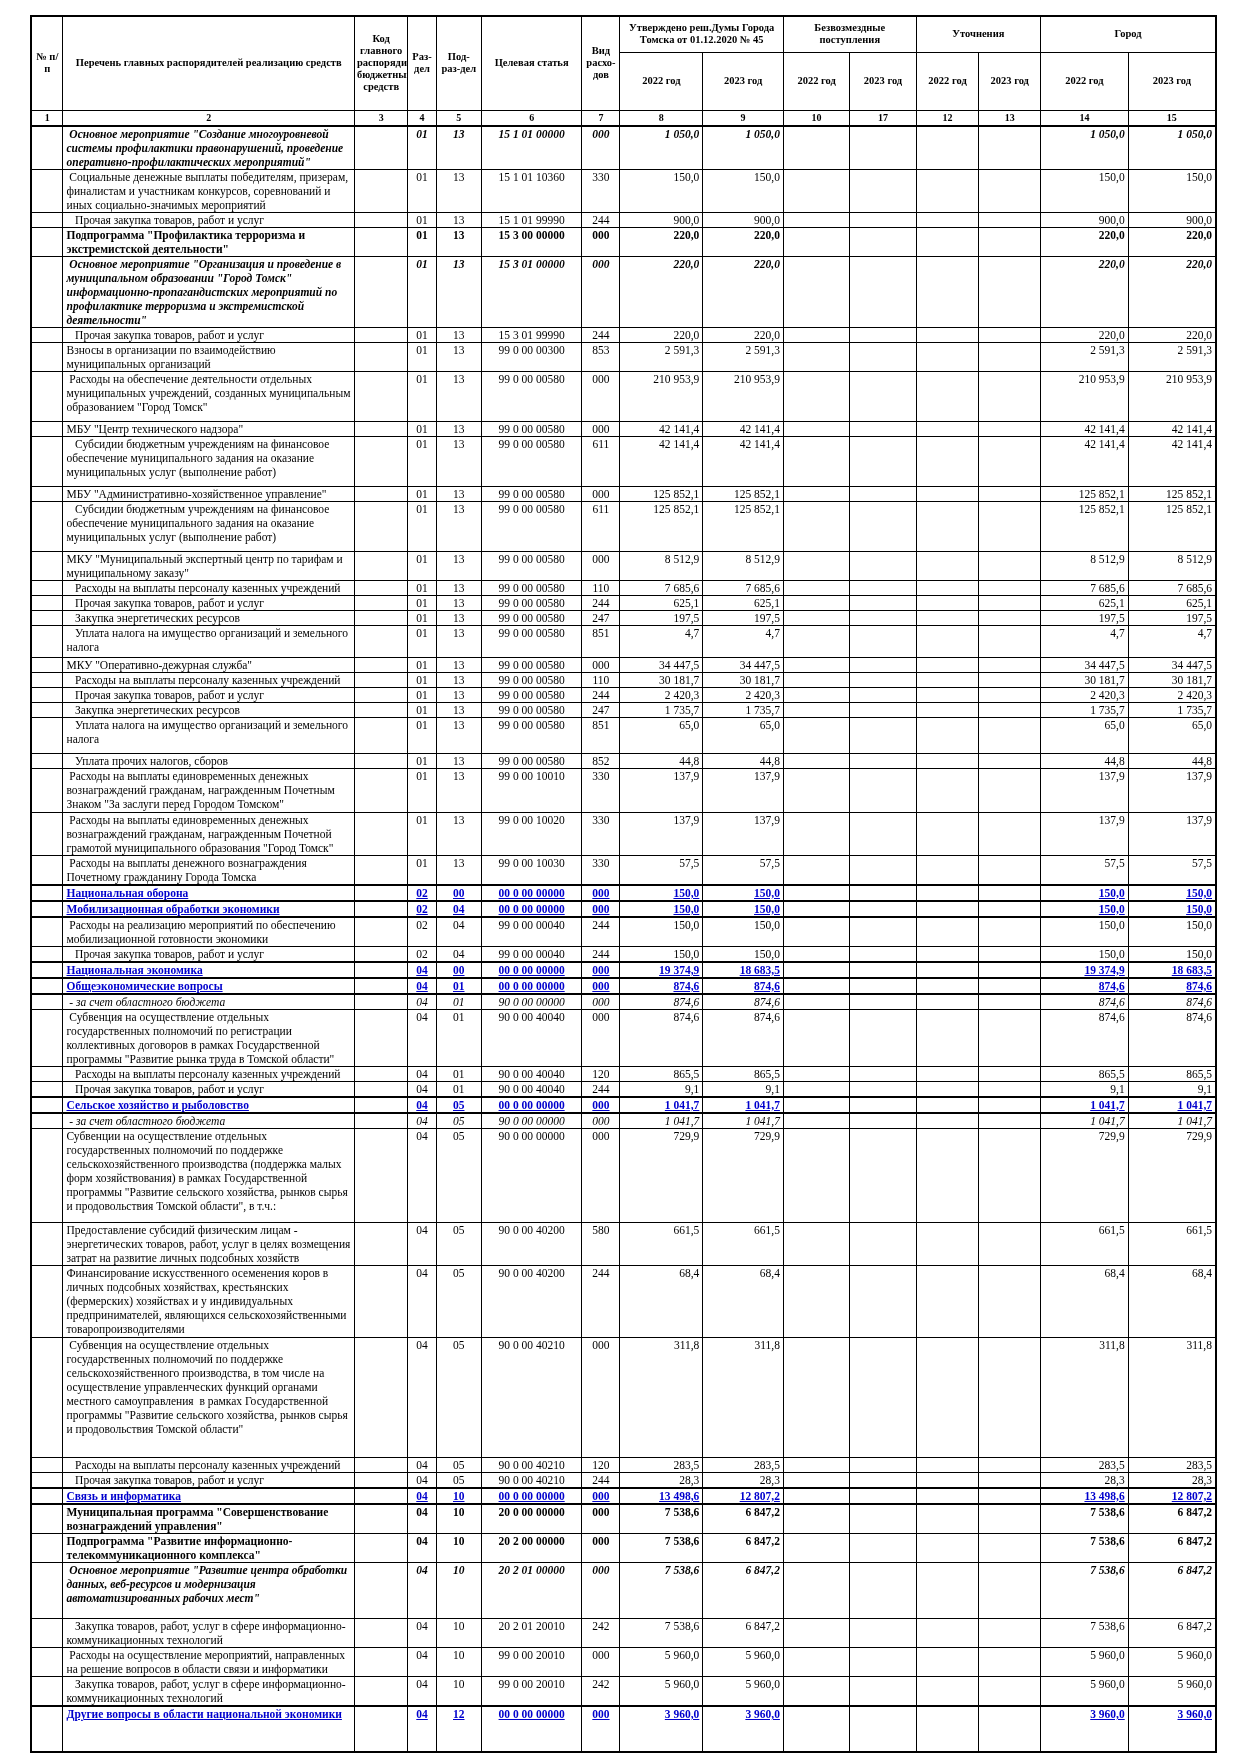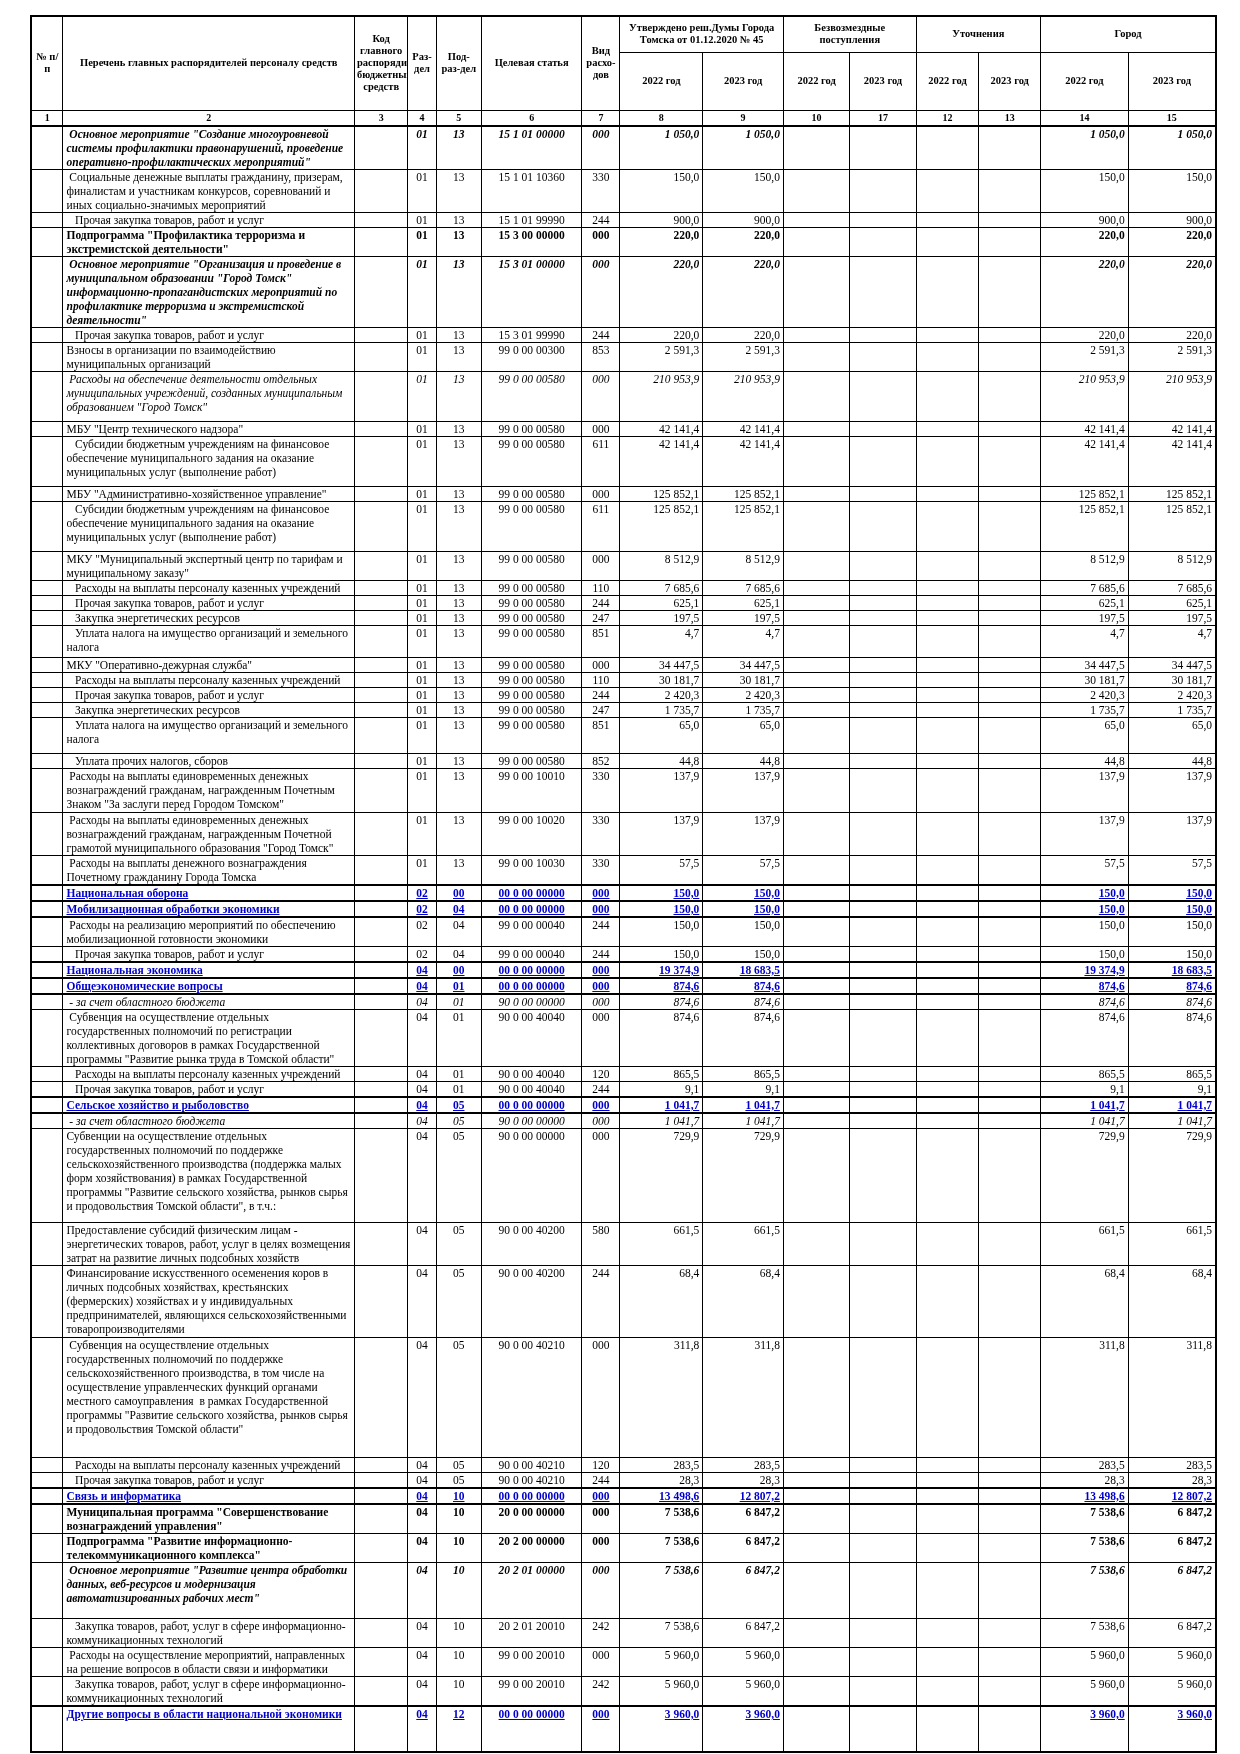--- a/index.html
+++ b/index.html
@@ -41,21 +41,21 @@
       <col style="width:5.6%">
         <col style="width:5.6%">
         <col style="width:5.3%">
       <col style="width:5.2%">
         <col style="width:7.4%">
         <col style="width:7.4%">
     </colgroup>
     <thead>
       <tr class="group-row">
         <th rowspan="2">№ п/п</th>
-        <th rowspan="2">Перечень главных распорядителей персоналу средств</th>
+        <th rowspan="2">Перечень главных распорядителей реализацию средств</th>
         <th rowspan="2">Код главного распорядителя бюджетных средств</th>
         <th rowspan="2">Раз-дел</th>
         <th rowspan="2">Под-раз-дел</th>
         <th rowspan="2">Целевая статья</th>
         <th rowspan="2">Вид расхо-дов</th>
         <th colspan="2">Утверждено реш.Думы Города Томска от 01.12.2020 № 45</th>
         <th colspan="2">Безвозмездные поступления</th>
         <th colspan="2">Уточнения</th>
         <th colspan="2">Город</th>
       </tr>
@@ -100,21 +100,21 @@
           <td class="c-val">1 050,0</td>
           <td class="c-val"></td>
           <td class="c-val"></td>
           <td class="c-val"></td>
           <td class="c-val"></td>
           <td class="c-val">1 050,0</td>
           <td class="c-val">1 050,0</td>
         </tr>
         <tr class="r-n">
           <td class="c-mid"></td>
-          <td class="c-text"> Социальные денежные выплаты гражданину, призерам, финалистам и участникам конкурсов, соревнований и иных социально-значимых мероприятий</td>
+          <td class="c-text"> Социальные денежные выплаты победителям, призерам, финалистам и участникам конкурсов, соревнований и иных социально-значимых мероприятий</td>
           <td class="c-mid"></td>
           <td class="c-mid">01</td>
           <td class="c-mid">13</td>
           <td class="c-mid">15 1 01 10360</td>
           <td class="c-mid">330</td>
           <td class="c-val">150,0</td>
           <td class="c-val">150,0</td>
           <td class="c-val"></td>
           <td class="c-val"></td>
           <td class="c-val"></td>
@@ -200,21 +200,21 @@
           <td class="c-mid">853</td>
           <td class="c-val">2 591,3</td>
           <td class="c-val">2 591,3</td>
           <td class="c-val"></td>
           <td class="c-val"></td>
           <td class="c-val"></td>
           <td class="c-val"></td>
           <td class="c-val">2 591,3</td>
           <td class="c-val">2 591,3</td>
         </tr>
-        <tr class="r-n" style="height: 50px; font-style: italic;">
+        <tr class="r-n" style="height: 50px;">
           <td class="c-mid"></td>
           <td class="c-text"> Расходы на обеспечение деятельности отдельных муниципальных учреждений, созданных муниципальным образованием "Город Томск"</td>
           <td class="c-mid"></td>
           <td class="c-mid">01</td>
           <td class="c-mid">13</td>
           <td class="c-mid">99 0 00 00580</td>
           <td class="c-mid">000</td>
           <td class="c-val">210 953,9</td>
           <td class="c-val">210 953,9</td>
           <td class="c-val"></td>

